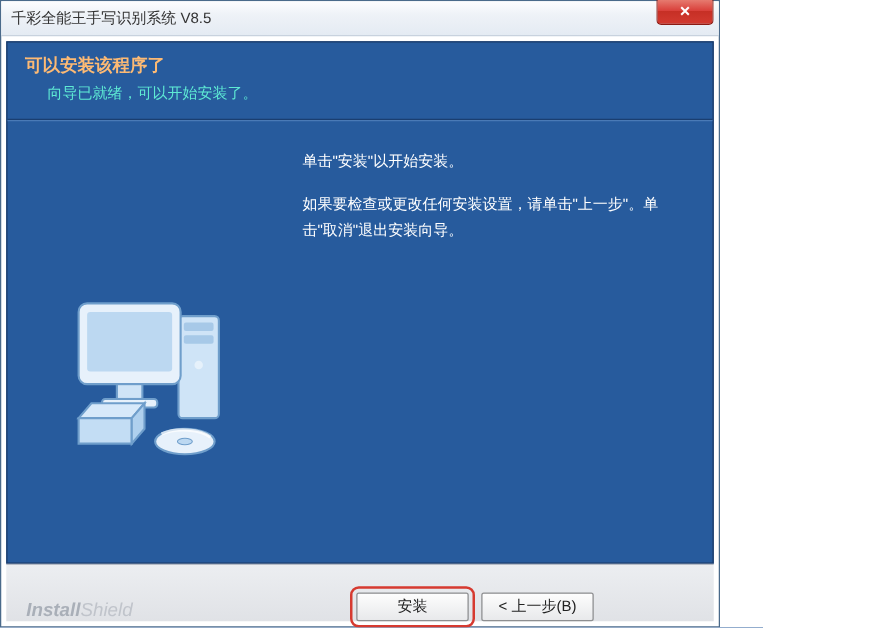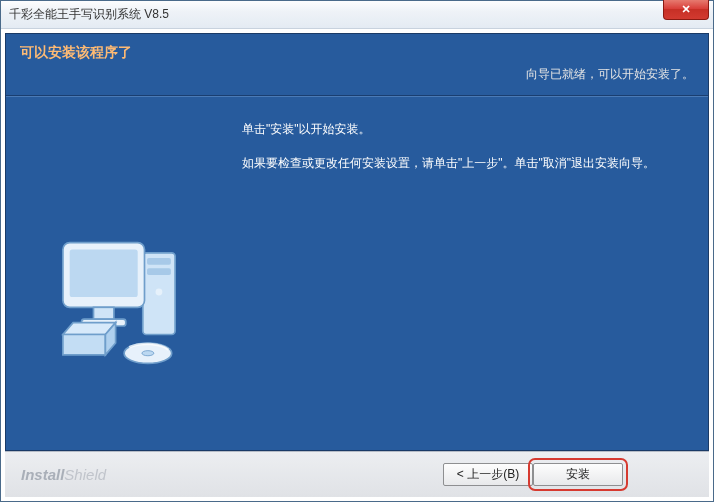--- a/index.html
+++ b/index.html
@@ -4,21 +4,21 @@
 <style>
   * { box-sizing: border-box; margin: 0; padding: 0; }
   body {
     font-family: "Microsoft YaHei", "SimSun", Arial, sans-serif;
     background: #fff;
     width: 714px;
     height: 502px;
     overflow: hidden;
   }
   .window {
-    width: 714px;
+    width: 576px;
     height: 502px;
     border: 1px solid #4a6a8a;
     display: flex;
     flex-direction: column;
     position: relative;
     background: #fff;
   }
   .titlebar {
     height: 28px;
     background: linear-gradient(#fdfdfe, #eef2f7 40%, #e4ebf3);
@@ -62,24 +62,23 @@
     padding: 10px 14px 12px 14px;
     color: #fff;
   }
   .header-title {
     font-size: 14px;
     font-weight: bold;
     color: #fdba74;
   }
   .header-sub {
     font-size: 12px;
-    color: #e5e5e5;
+    color: #5eead4;
     margin-top: 4px;
     padding-left: 18px;
-    text-align: right;
   }
   .divider {
     border-top: 1px solid #1a3e70;
     border-bottom: 1px solid #4a7ab6;
     margin: 0;
   }
   .content {
     flex: 1;
     display: flex;
     position: relative;
@@ -101,22 +100,23 @@
     line-height: 1.8;
   }
   .text-area p {
     margin-bottom: 12px;
   }
   .button-bar {
     height: 46px;
     background: linear-gradient(#eceef1, #e0e2e6);
     border-top: 1px solid #b6bcc6;
     display: flex;
-    align-items: center;
+    align-items: flex-end;
     padding: 0 16px;
+    gap: 10px;
     margin: 0 4px 4px 4px;
   }
   .brand {
     font-size: 15px;
     font-weight: bold;
     font-style: italic;
     color: #a9afb8;
   }
   .brand .shield {
     color: #c0c4cb;
@@ -194,18 +194,18 @@
       </div>
 
     </div>
   </div>
 
   <div class="button-bar">
     <span class="brand">
       <span>Install</span><span class="shield">Shield</span>
     </span>
     <span class="spacer"></span>
+    <button class="btn btn-primary">安装</button>
     <button class="btn">&lt; 上一步(B)</button>
-    <button class="btn btn-primary">安装</button>
     <span class="btn-gap"></span>
   </div>
 
 </div>
 
 </body></html>

